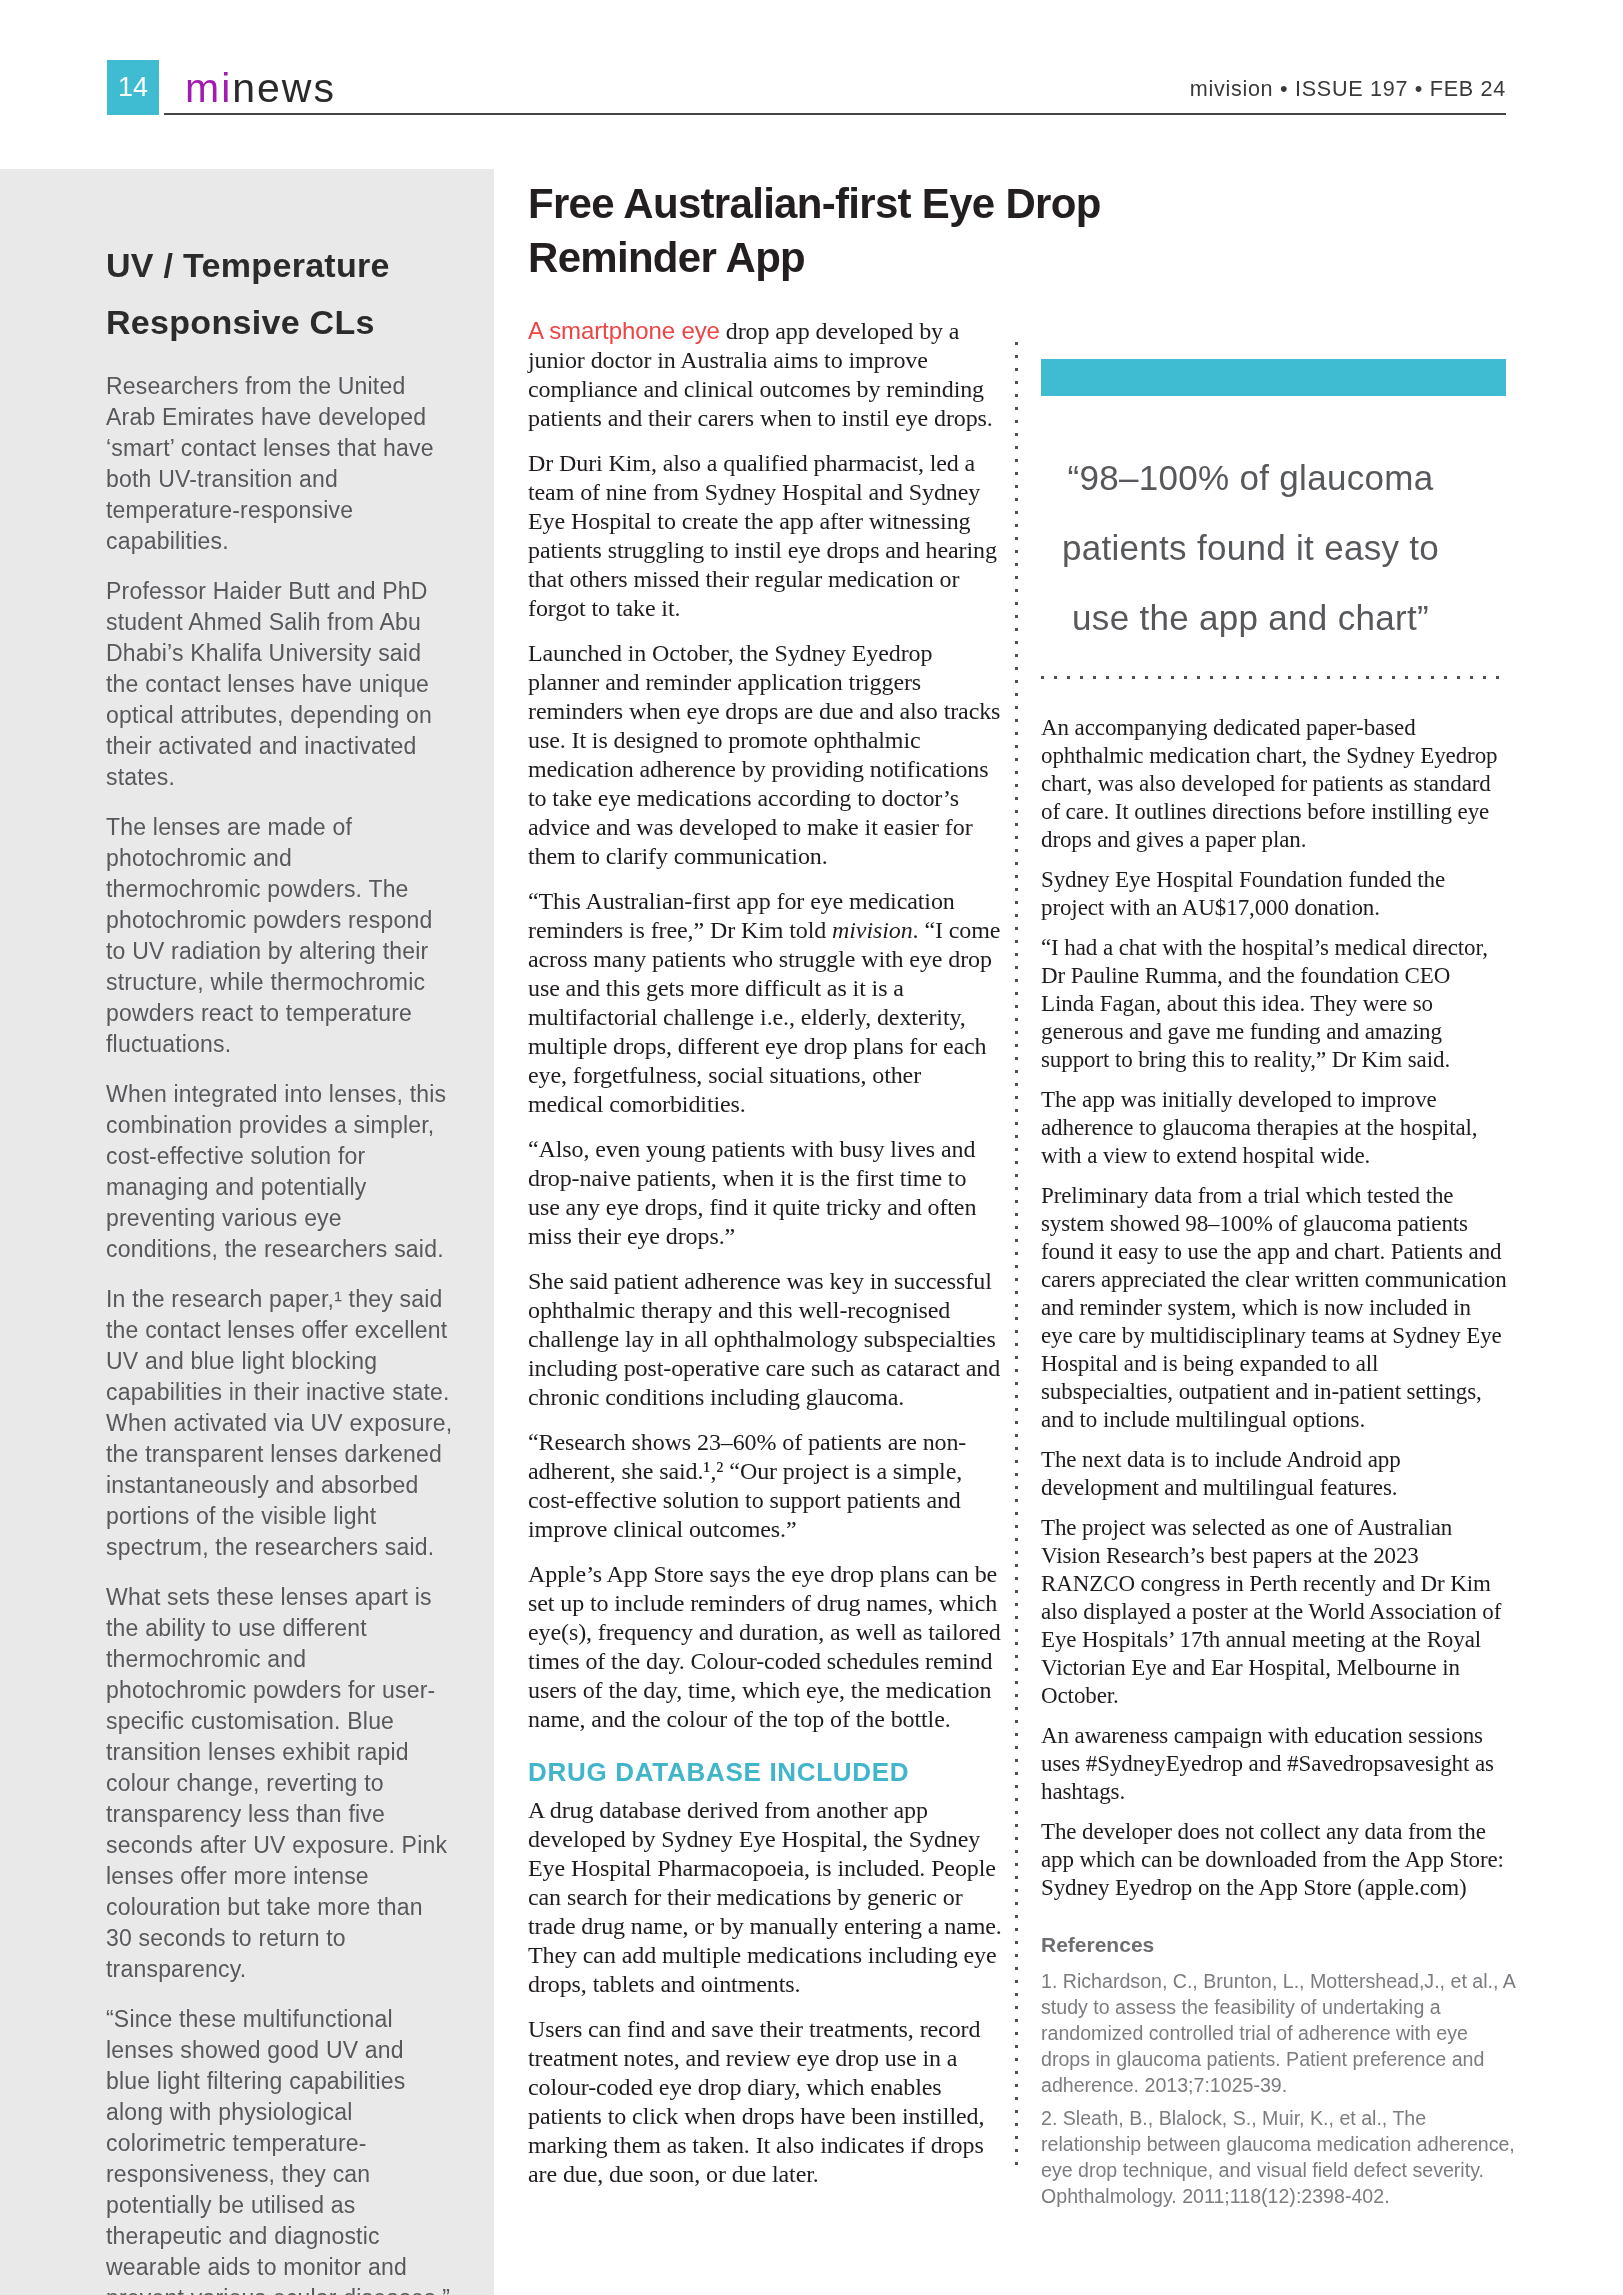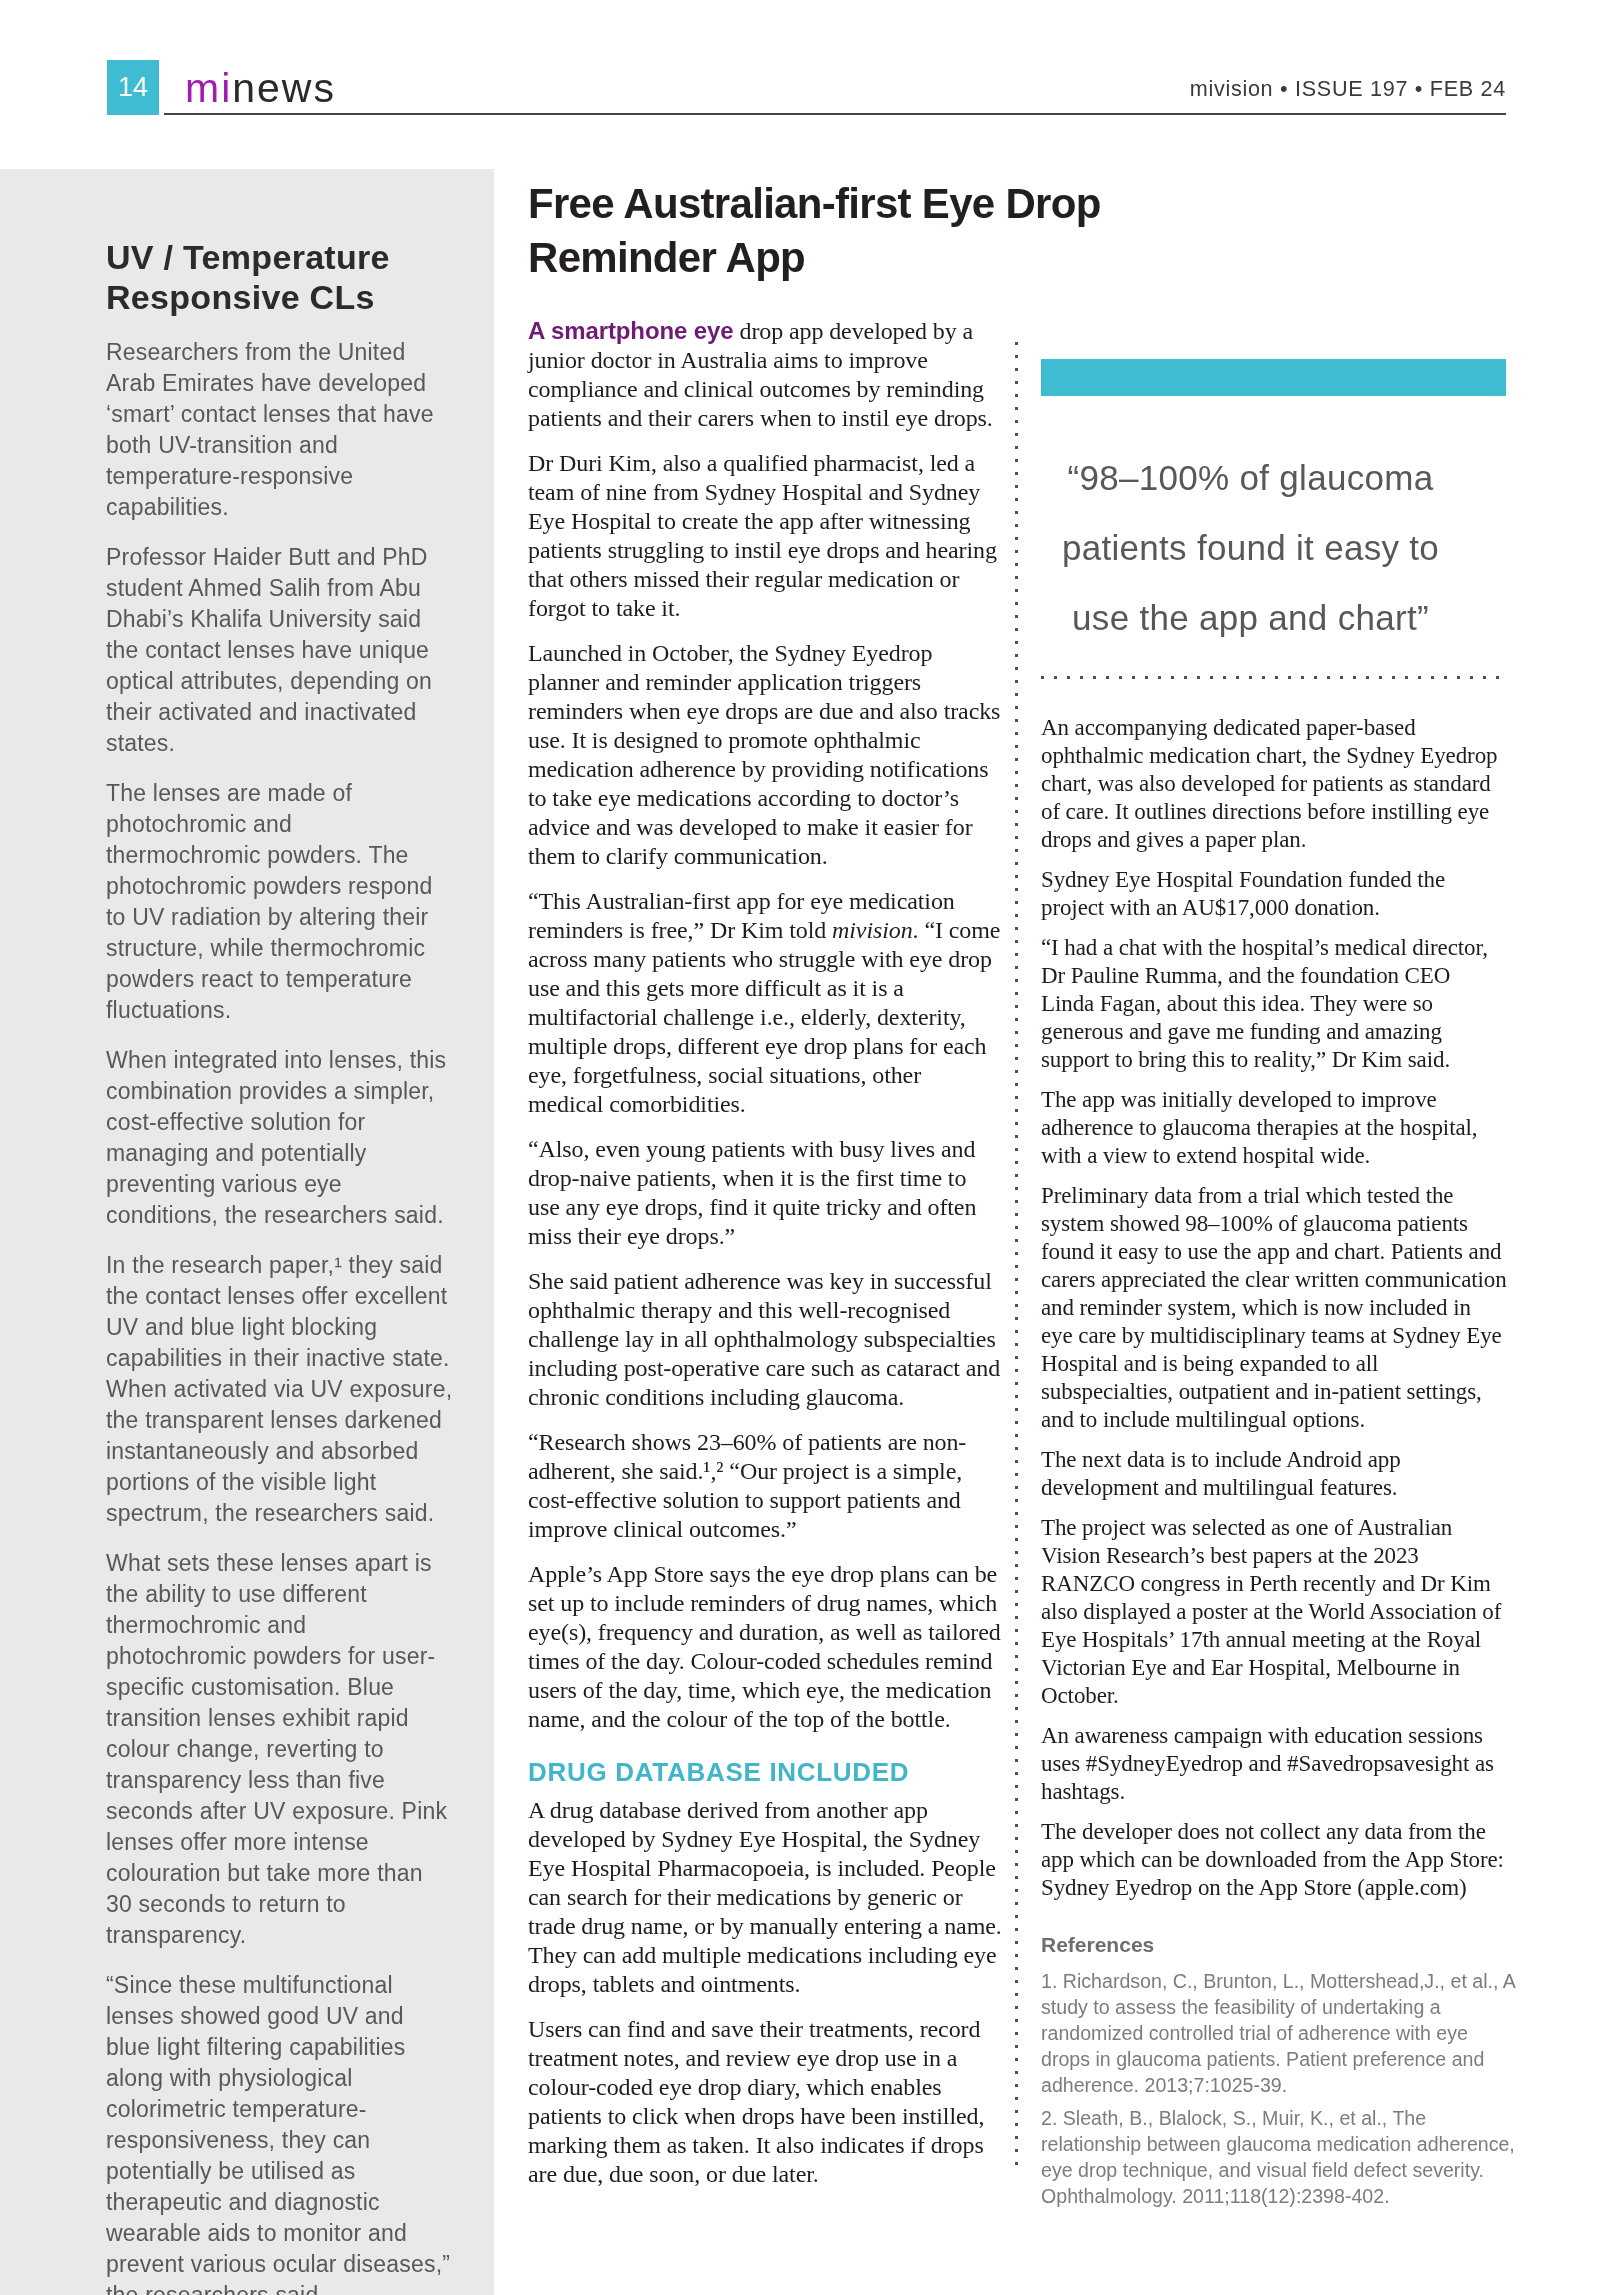--- a/index.html
+++ b/index.html
@@ -13,33 +13,33 @@
   .brand{position:absolute;left:185px;top:65px;font-size:41px;letter-spacing:2px;color:#2a2a2b;
          font-weight:500;}
   .brand .mi{color:#a21caf;}
   .issue{position:absolute;top:76px;right:118px;font-size:21.6px;color:#3a3a3b;letter-spacing:0.7px;
          font-weight:400;}
   .header-rule{position:absolute;left:164px;top:113px;width:1342px;height:2px;background:#454546;}
 
   
   .sidebar{position:absolute;left:0;top:169px;width:494px;height:2126px;background:#e9e9ea;
            box-sizing:border-box;padding:68px 41px 0 106px;}
-  .sidebar h2{margin:0 0 20px 0;font-size:34px;line-height:40px;color:#2b2b2c;font-weight:700;
+  .sidebar h2{margin:0 0 20px 0;font-size:34px;line-height:57px;color:#2b2b2c;font-weight:700;
               letter-spacing:0.3px;}
   .sidebar p{margin:0 0 19px 0;font-size:23px;line-height:31px;color:#57585b;letter-spacing:0.2px;
              font-weight:400;}
 
   
   .main{position:absolute;left:528px;top:177px;width:474px;}
   .main h1{margin:0 0 31px 0;width:649px;font-size:42px;line-height:54px;letter-spacing:-0.7px;
            color:#231f20;font-weight:700;}
   .main h1 span{display:block;}
   .main p{margin:0 0 16px 0;font-family:"Liberation Serif",serif;font-size:24px;line-height:29px;
           color:#201c1d;letter-spacing:-0.1px;}
-  .lead-in{font-family:"Liberation Sans",sans-serif;font-weight:700;color:#701a75;}
+  .lead-in{font-family:"Liberation Sans",sans-serif;font-weight:400;color:#ef4444;}
   .main h3{margin:23px 0 8px 0;font-size:26px;line-height:31px;font-weight:700;color:#41b6cb;
            letter-spacing:0.7px;}
 
   
   .vrule{position:absolute;left:1015px;top:342px;width:3.4px;height:1833px;
          background:repeating-linear-gradient(to bottom,#4f5052 0 3.4px,transparent 3.4px 13px);}
 
   
   .rightcol{position:absolute;left:1041px;top:359px;width:467px;}
   .teal-bar{width:465px;height:37px;background:#3fbcd2;margin:0 0 47px 0;}

